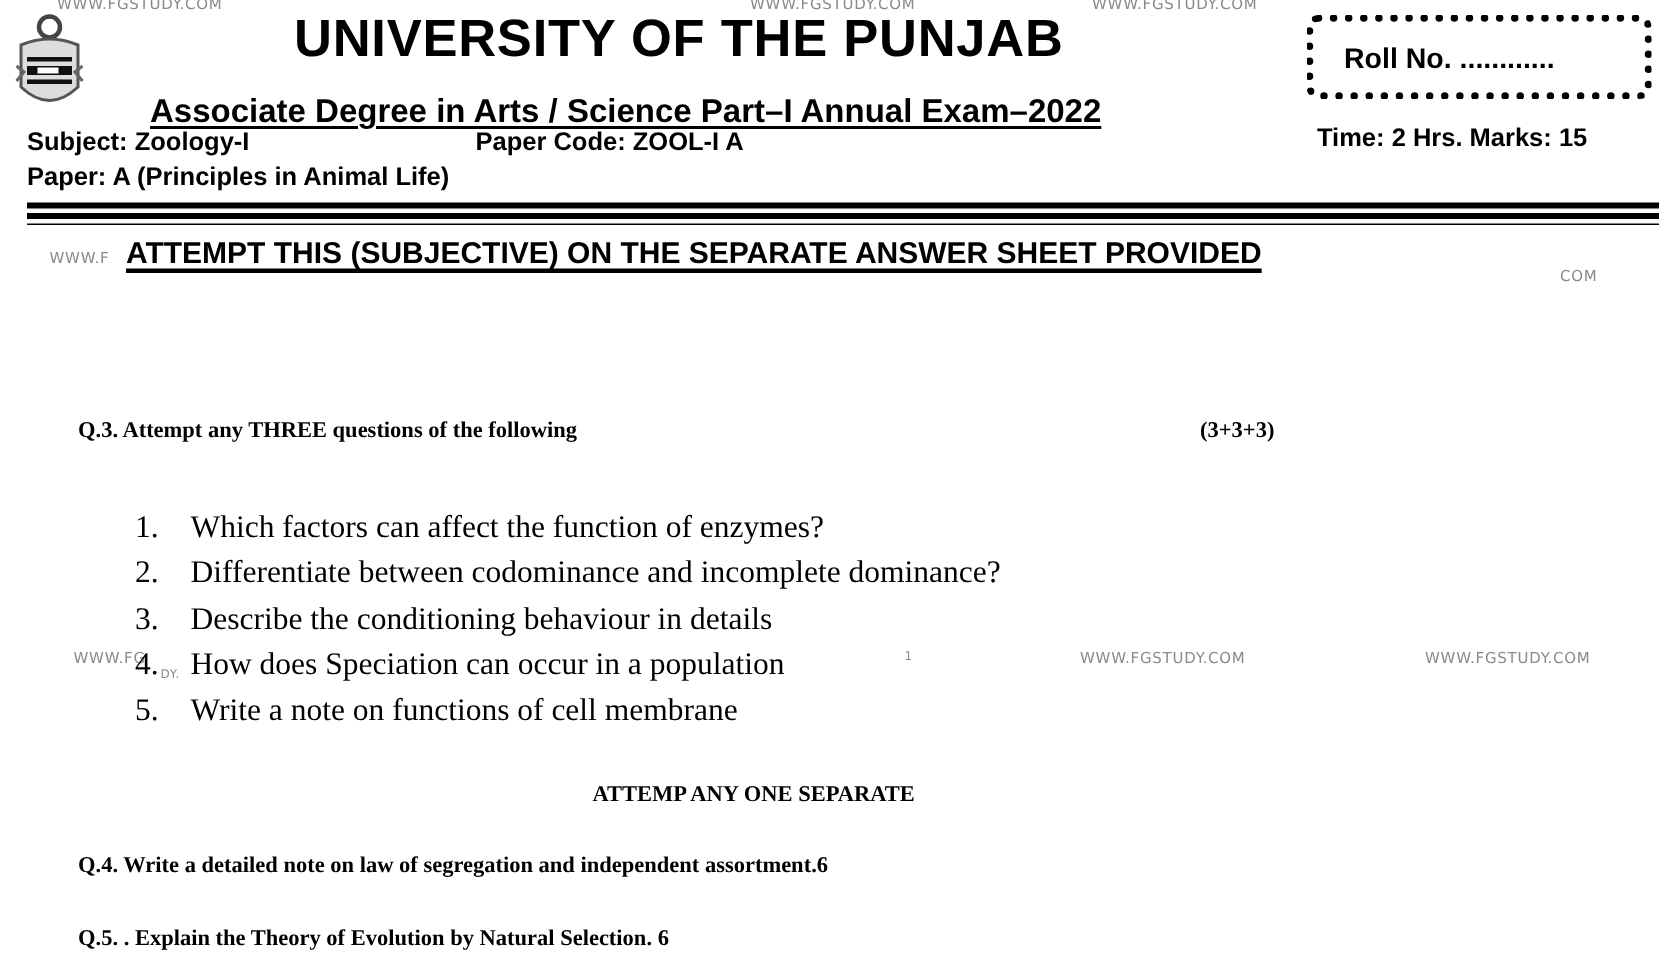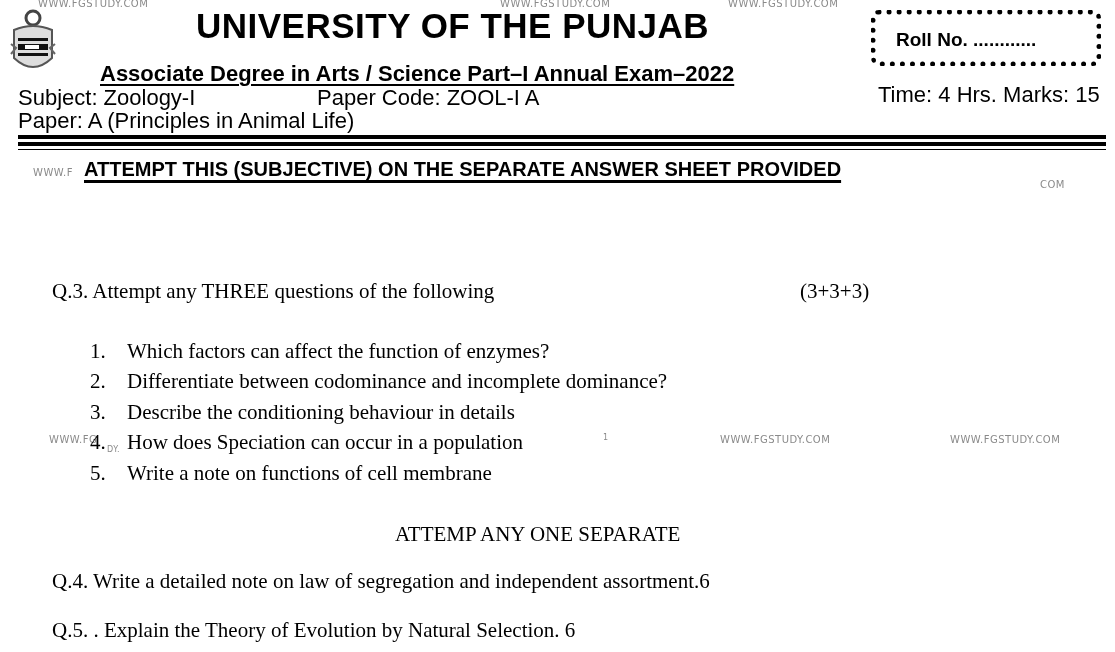--- a/index.html
+++ b/index.html
@@ -3,29 +3,29 @@
   <meta charset="utf-8">
   <style>
     html, body { margin: 0; padding: 0; background: #ffffff; }
     body { width: 1115px; height: 652px; position: relative; overflow: hidden; color: #000; }
     .abs { position: absolute; white-space: nowrap; }
     .sans { font-family: "Liberation Sans", "DejaVu Sans", sans-serif; }
     .serif { font-family: "Liberation Serif", "DejaVu Serif", serif; }
     .wm { font-family: "DejaVu Sans", sans-serif; font-size: 10px; color: #8a8a8a; letter-spacing: 0.5px; }
     .title { font-size: 35px; font-weight: bold; letter-spacing: 0.5px; }
     .subtitle { font-size: 22px; font-weight: bold; text-decoration: underline; text-decoration-thickness: 2px; text-underline-offset: 3px; }
-    .meta { font-size: 22px; font-weight: normal; }
+    .meta { font-size: 17px; font-weight: bold; }
     .roll-box {
       position: absolute; left: 871px; top: 10px; width: 230px; height: 56px;
       border: 5px dotted #000; border-radius: 8px; box-sizing: border-box;
     }
     .roll-text { position: absolute; left: 20px; top: 14px; font-size: 19px; font-weight: bold; }
     .rule { position: absolute; left: 18px; width: 1088px; background: #000; }
     .banner { font-size: 20px; font-weight: bold; text-decoration: underline; text-decoration-thickness: 3px; text-underline-offset: 4px; }
-    .q-head { font-size: 21px; font-weight: normal; }
+    .q-head { font-size: 15px; font-weight: bold; }
     .q-item { font-size: 21px; }
     .logo { position: absolute; left: 8px; top: 8px; width: 50px; height: 68px; }
   </style>
 </head>
 <body>
 
 <div class="abs wm" style="left:38px; top:-2px;">WWW.FGSTUDY.COM</div>
 <div class="abs wm" style="left:500px; top:-2px;">WWW.FGSTUDY.COM</div>
 <div class="abs wm" style="left:728px; top:-2px;">WWW.FGSTUDY.COM</div>
 
@@ -43,21 +43,21 @@
 <div class="abs sans title" style="left:196px; top:6px;">UNIVERSITY OF THE PUNJAB</div>
 <div class="abs sans subtitle" style="left:100px; top:50px;margin-top:11px;">Associate Degree in Arts / Science  Part–I Annual Exam–2022</div>
 
 <div class="abs sans meta" style="left:18px; top:85px;">Subject: Zoology-I</div>
 <div class="abs sans meta" style="left:317px; top:85px;">Paper Code: ZOOL-I A</div>
 <div class="abs sans meta" style="left:18px; top:108px;">Paper:  A (Principles in Animal Life)</div>
 
 <div class="roll-box">
   <div class="roll-text sans">Roll No. ............</div>
 </div>
-<div class="abs sans meta" style="left:878px; top:82px;">Time: 4 Hrs.  Marks: 15</div>
+<div class="abs sans meta" style="left:878px; top:82px;">Time: 2 Hrs.  Marks: 15</div>
 
 <div class="rule" style="top:135px; height:4px;"></div>
 <div class="rule" style="top:142px; height:4px;"></div>
 <div class="rule" style="top:149px; height:1px;"></div>
 
 <div class="abs wm" style="left:33px; top:167px;">WWW.F</div>
 <div class="abs sans banner" style="left:84px; top:158px;">ATTEMPT THIS (SUBJECTIVE) ON THE SEPARATE ANSWER SHEET PROVIDED</div>
 <div class="abs wm" style="left:1040px; top:167px;margin-top:12px;">COM</div>
 
 <div class="abs serif q-head" style="left:52px; top:279px;">Q.3. Attempt any THREE questions of the following</div>

